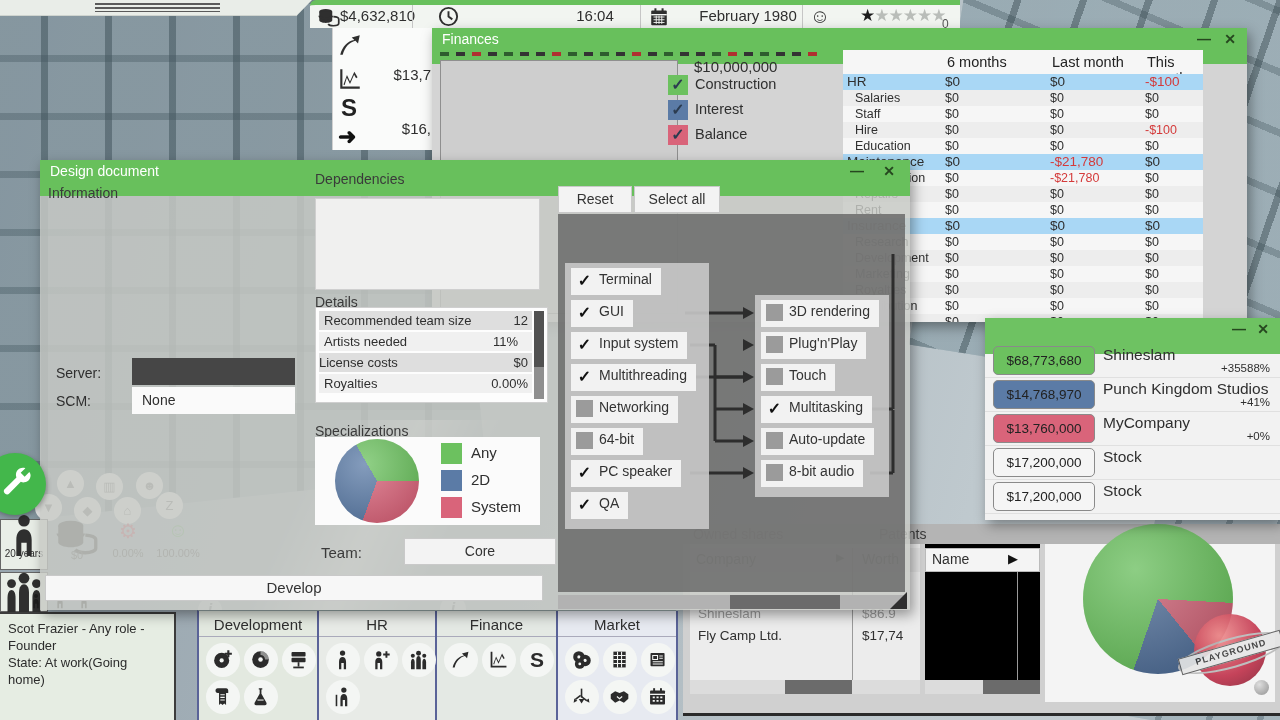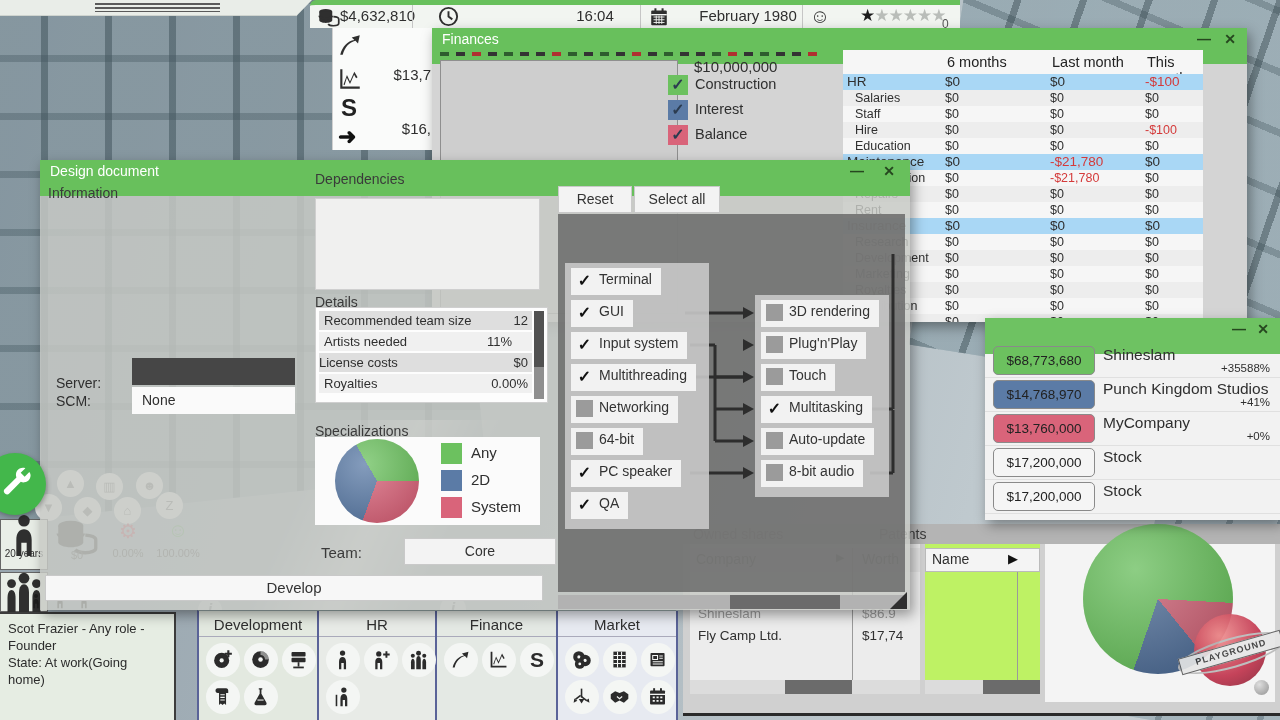--- a/index.html
+++ b/index.html
@@ -486,21 +486,21 @@
           <div style="position: absolute; left: 0px; top: 84px; width: 100%; height: 21px; font-size: 13.5px;">
             <span style="position:absolute;left:8px;">Fly Camp Ltd.</span>
    <span style="position:absolute;left:172px;">$17,74</span>
           </div>
         </div>
       <div class="scrolltrack" style="left:0;top:136px;width:230px;height:14px;background:#dcdcdc;">
         <div class="scrollhandle" style="left:95px;top:0;width:67px;height:14px;"></div>
       </div>
     </div>
 
-    <div class="abs" style="left:242px;top:20px;width:115px;height:150px;background:#bef264;">
+    <div class="abs" style="left:242px;top:20px;width:115px;height:150px;background:#000000;">
       <div class="abs" style="left:0;top:4px;width:100%;height:24px;background:#f4f4f4;border:1px solid #bbb;box-sizing:border-box;font-size:14px;">
         <span class="abs" style="left:6px;top:2px;">Name</span>
         <span class="abs" style="left:82px;top:2px;font-size:13px;color:#111;">▶</span>
       </div>
       <div class="abs" style="left:92px;top:28px;width:1px;height:108px;background:#9a9a9a;"></div>
       <div class="scrolltrack" style="left:0;top:136px;width:115px;height:14px;background:#dcdcdc;">
         <div class="scrollhandle" style="left:58px;top:0;width:57px;height:14px;"></div>
       </div>
     </div>
 
@@ -555,38 +555,38 @@
   <div class="abs shadow" style="left:40px;top:160px;width:870px;height:450px;background:rgba(199,201,197,.84);">
     <div class="titlebar">
       <span>Design document</span>
       <span class="winbtn" style="right:44px;">—</span>
       <span class="winbtn" style="right:12px;">✕</span>
     </div>
 
     <span class="abs seclabel" style="left:8px;top:25px;">Information</span>
 
     <div class="abs" style="left:8px;top:198px;width:247px;height:28px;font-size:14px;">
-      <span style="position:absolute;left:8px;top:17px;">Server:</span>
+      <span style="position:absolute;left:8px;top:7px;">Server:</span>
       <div style="position:absolute;left:84px;top:0;width:163px;height:27px;background:#464646;"></div>
     </div>
     <div class="abs" style="left:8px;top:227px;width:247px;height:28px;font-size:14px;">
       <span style="position:absolute;left:8px;top:6px;">SCM:</span>
       <div style="position:absolute;left:84px;top:0;width:163px;height:27px;background:#fafafa;padding:5px 0 0 10px;box-sizing:border-box;">None</div>
     </div>
 
     <span class="abs seclabel" style="left:275px;top:11px;">Dependencies</span>
     <div class="abs" style="left:275px;top:38px;width:225px;height:92px;background:#f0f0ef;border:1px solid #cfcfcf;box-sizing:border-box;"></div>
 
     <span class="abs seclabel" style="left:275px;top:134px;">Details</span>
     <div class="abs" style="left:275px;top:147px;width:233px;height:96px;background:#fdfdfd;border:1px solid #cfcfcf;box-sizing:border-box;padding:3px;">
       <div id="details-rows" style="margin-right:12px;">
           <div style="position: relative; height: 19px; margin-bottom: 2px; background: rgb(222, 222, 222); font-size: 13px; line-height: 19px;"><span style="padding-left:5px;">Recommended team size</span>
    <span style="position:absolute;right:4px;">12</span></div>
           <div style="position: relative; height: 19px; margin-bottom: 2px; background: rgb(240, 240, 240); font-size: 13px; line-height: 19px;"><span style="padding-left:5px;">Artists needed</span>
-   <span style="position:absolute;right:20px;">11%</span></div>
+   <span style="position:absolute;right:14px;">11%</span></div>
           <div style="position: relative; height: 19px; margin-bottom: 2px; background: rgb(222, 222, 222); font-size: 13px; line-height: 19px;"><span style="padding-left:0;">License costs</span>
    <span style="position:absolute;right:4px;">$0</span></div>
           <div style="position: relative; height: 19px; margin-bottom: 2px; background: rgb(240, 240, 240); font-size: 13px; line-height: 19px;"><span style="padding-left:5px;">Royalties</span>
    <span style="position:absolute;right:4px;">0.00%</span></div>
         </div>
       <div class="scrolltrack" style="right:3px;top:3px;width:10px;height:88px;background:#8f8f8f;">
         <div class="scrollhandle" style="left:0;top:0;width:10px;height:56px;background:#515151;"></div>
       </div>
     </div>
 

